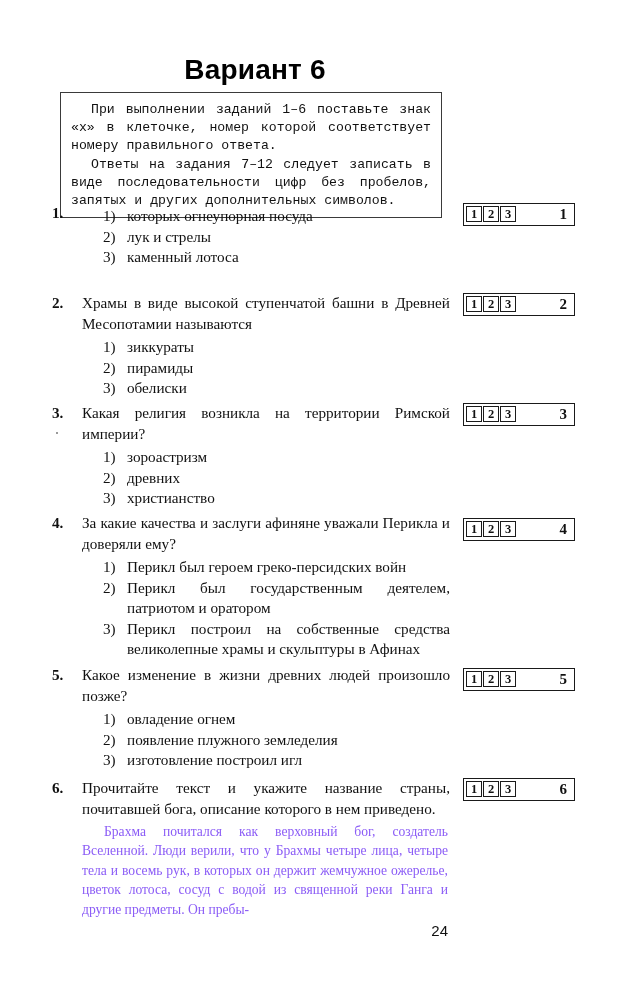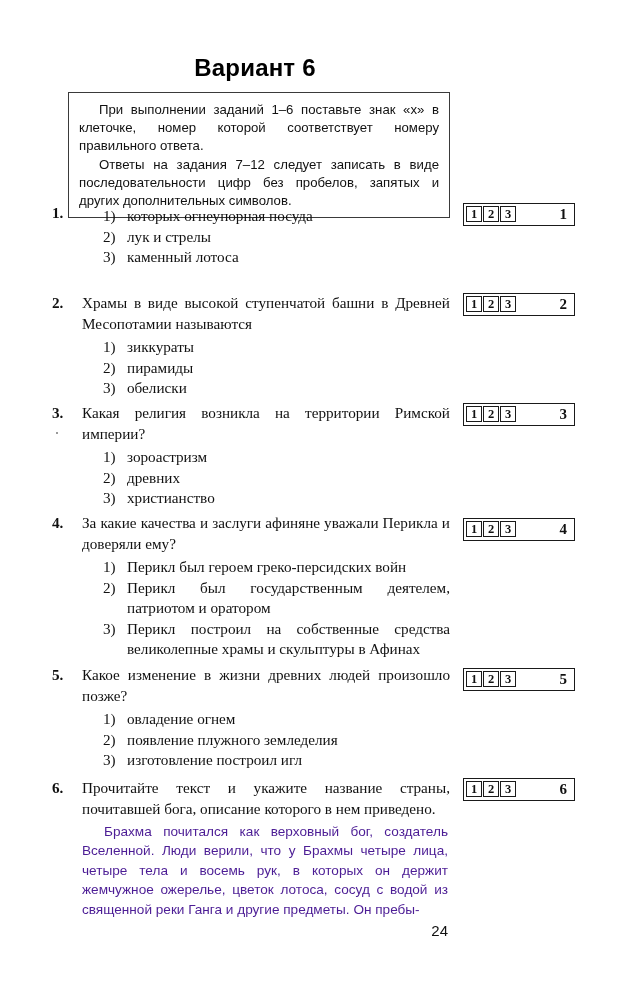--- a/index.html
+++ b/index.html
@@ -24,40 +24,39 @@
 
   
   .title {
     position: absolute;
     left: 0;
     top: 54px;
     width: 510px;
     text-align: center;
     font-family: "Liberation Sans", sans-serif;
     font-weight: bold;
-    font-size: 24px;
+    font-size: 28px;
     letter-spacing: 0.2px;
     color: #000;
   }
 
   
   .instr-box {
     position: absolute;
     left: 60px;
     top: 92px;
     width: 382px;
     border: 1px solid #3a3a3a;
     box-sizing: border-box;
     padding: 8px 10px 7px 10px;
-    font-family: Liberation Sans, sans-serif;
+    font-family: Liberation Mono, monospace;
     font-size: 13.2px;
     line-height: 18.2px;
     text-align: justify;
     color: #111;
-    margin-left: 8px;
   }
   .instr-p {
     margin: 0;
     text-indent: 20px;
     text-align: justify;
   }
   .question {
     position: absolute;
     left: 52px;
     width: 398px;
@@ -103,26 +102,26 @@
     top: 0;
     font-size: 15.2px;
   }
 
   
   .passage {
     position: absolute;
     left: 82px;
     top: 822px;
     width: 366px;
-    font-family: Liberation Sans, sans-serif;
+    font-family: Liberation Serif, serif;
     font-size: 13.6px;
     line-height: 19.4px;
     text-align: justify;
     text-indent: 22px;
-    color: #4c1d95;
+    color: #8b5cf6;
   }
 
   
   .ans-box {
     position: absolute;
     left: 463px;
     width: 112px;
     height: 23px;
     border: 1.6px solid #1a1a1a;
     box-sizing: border-box;

